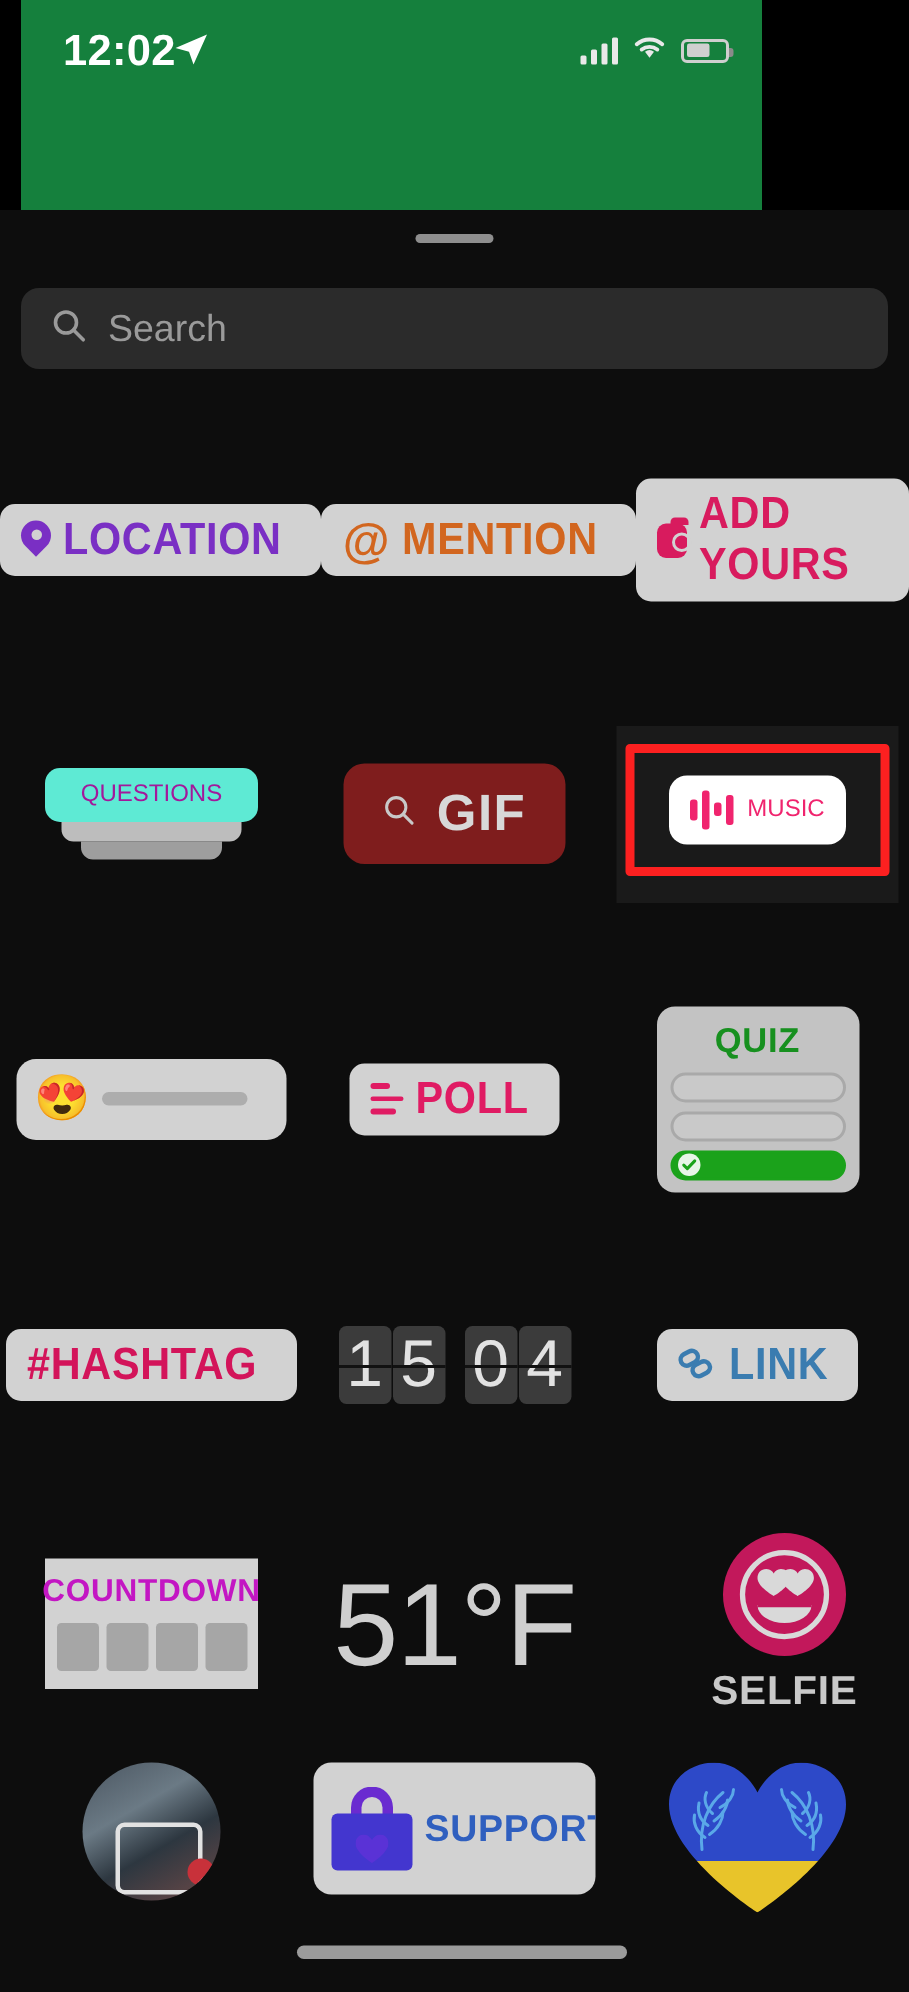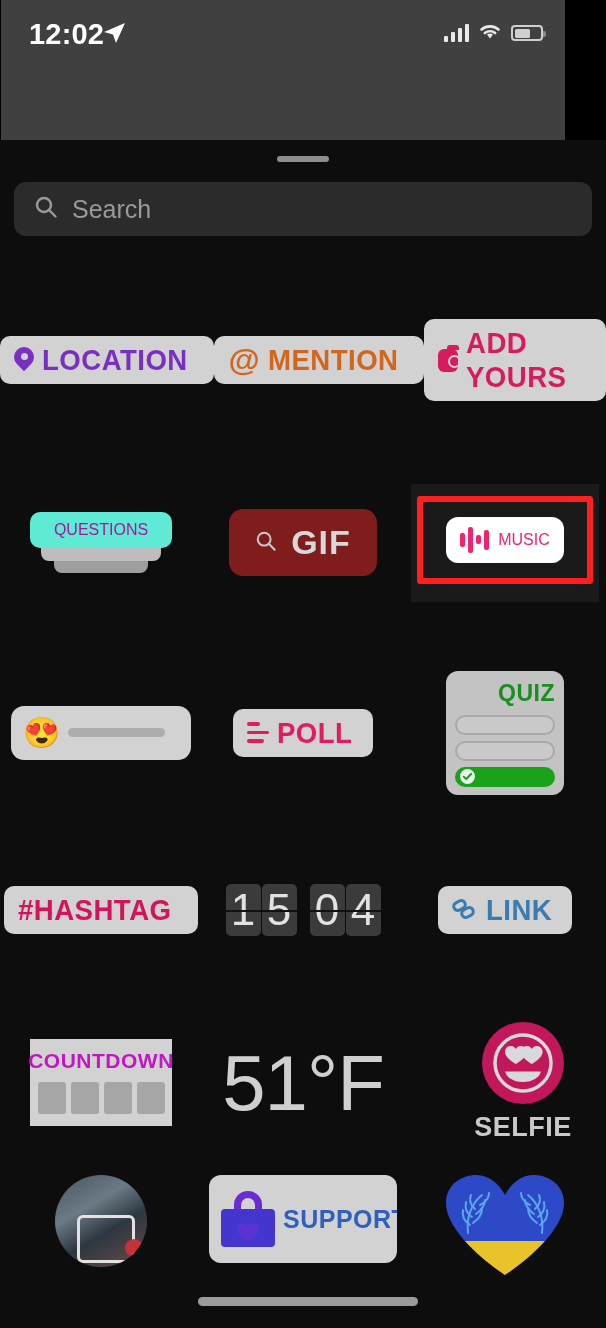--- a/index.html
+++ b/index.html
@@ -6,22 +6,22 @@
   html, body {
     width: 606px; height: 1328px;
     background: #000000;
     font-family: "Liberation Sans", sans-serif;
     overflow: hidden;
   }
   .screen { position: relative; width: 606px; height: 1328px; background: #000; }
 
   
   .statusbar {
-    position: absolute; top: 0; left: 1px; width: 564px; height: 140px;
-    background: #404040;
+    position: absolute; top: 0; left: 14px; width: 494px; height: 140px;
+    background: #15803d;
   }
   .sb-time {
     position: absolute; left: 28px; top: 18px;
     color: #ffffff; font-size: 29px; font-weight: 600; letter-spacing: .2px;
   }
   .sb-loc { position: absolute; left: 100px; top: 20px; width: 26px; height: 26px; }
   .sb-right {
     position: absolute; right: 22px; top: 22px;
     display: flex; align-items: center; gap: 9px;
   }
@@ -46,21 +46,21 @@
     position: absolute; top: 140px; left: 0; width: 606px; height: 1188px;
     background: #0d0d0d;
   }
   .grabber {
     position: absolute; top: 16px; left: 50%; transform: translateX(-50%);
     width: 52px; height: 6px; border-radius: 3px; background: #8e8e8e;
   }
 
   
   .searchbar {
-    position: absolute; top: 42px; left: 14px; width: 578px; height: 54px;
+    position: absolute; top: 52px; left: 14px; width: 578px; height: 54px;
     background: #2b2b2b; border-radius: 12px;
     display: flex; align-items: center; padding: 0 20px; gap: 14px;
   }
   .search-ph { color: #9a9a9a; font-size: 25px; }
 
   
   .grid {
     position: absolute; top: 130px; left: 0; width: 606px;
   }
   .row { display: flex; align-items: center; width: 606px; }
@@ -168,22 +168,22 @@
 
   
   .poll-ico { display:flex; flex-direction:column; gap:5px; width:22px; }
   .poll-ico i { display:block; height:3.5px; background: currentColor; border-radius:2px; }
   .poll-ico i:nth-child(1){ width:60%; }
   .poll-ico i:nth-child(2){ width:100%; }
   .poll-ico i:nth-child(3){ width:78%; }
 
   
   .quiz {
-    background:#c3c3c3; border-radius:12px; width:118px; padding:9px 9px 8px;
-    display:flex; flex-direction:column; gap:6px; align-items:flex-end;
+    background:#c3c3c3; border-radius:12px; width:135px; padding:9px 9px 8px;
+    display:flex; flex-direction:column; gap:6px; align-items:center;
   }
   .quiz .qt { font-size:23px; font-weight:700; letter-spacing:.5px; margin-bottom:2px; }
   .quiz .opt { width:100%; height:20px; border:2px solid #a9a9a9; border-radius:10px; background:#c9c9c9; }
   .quiz .opt.correct {
     background:#1ba21b; border-color:#1ba21b; display:flex; align-items:center; padding-left:3px;
   }
   .check {
     width:15px; height:15px; border-radius:50%; background:#e8f5e8;
     display:flex; align-items:center; justify-content:center;
   }

